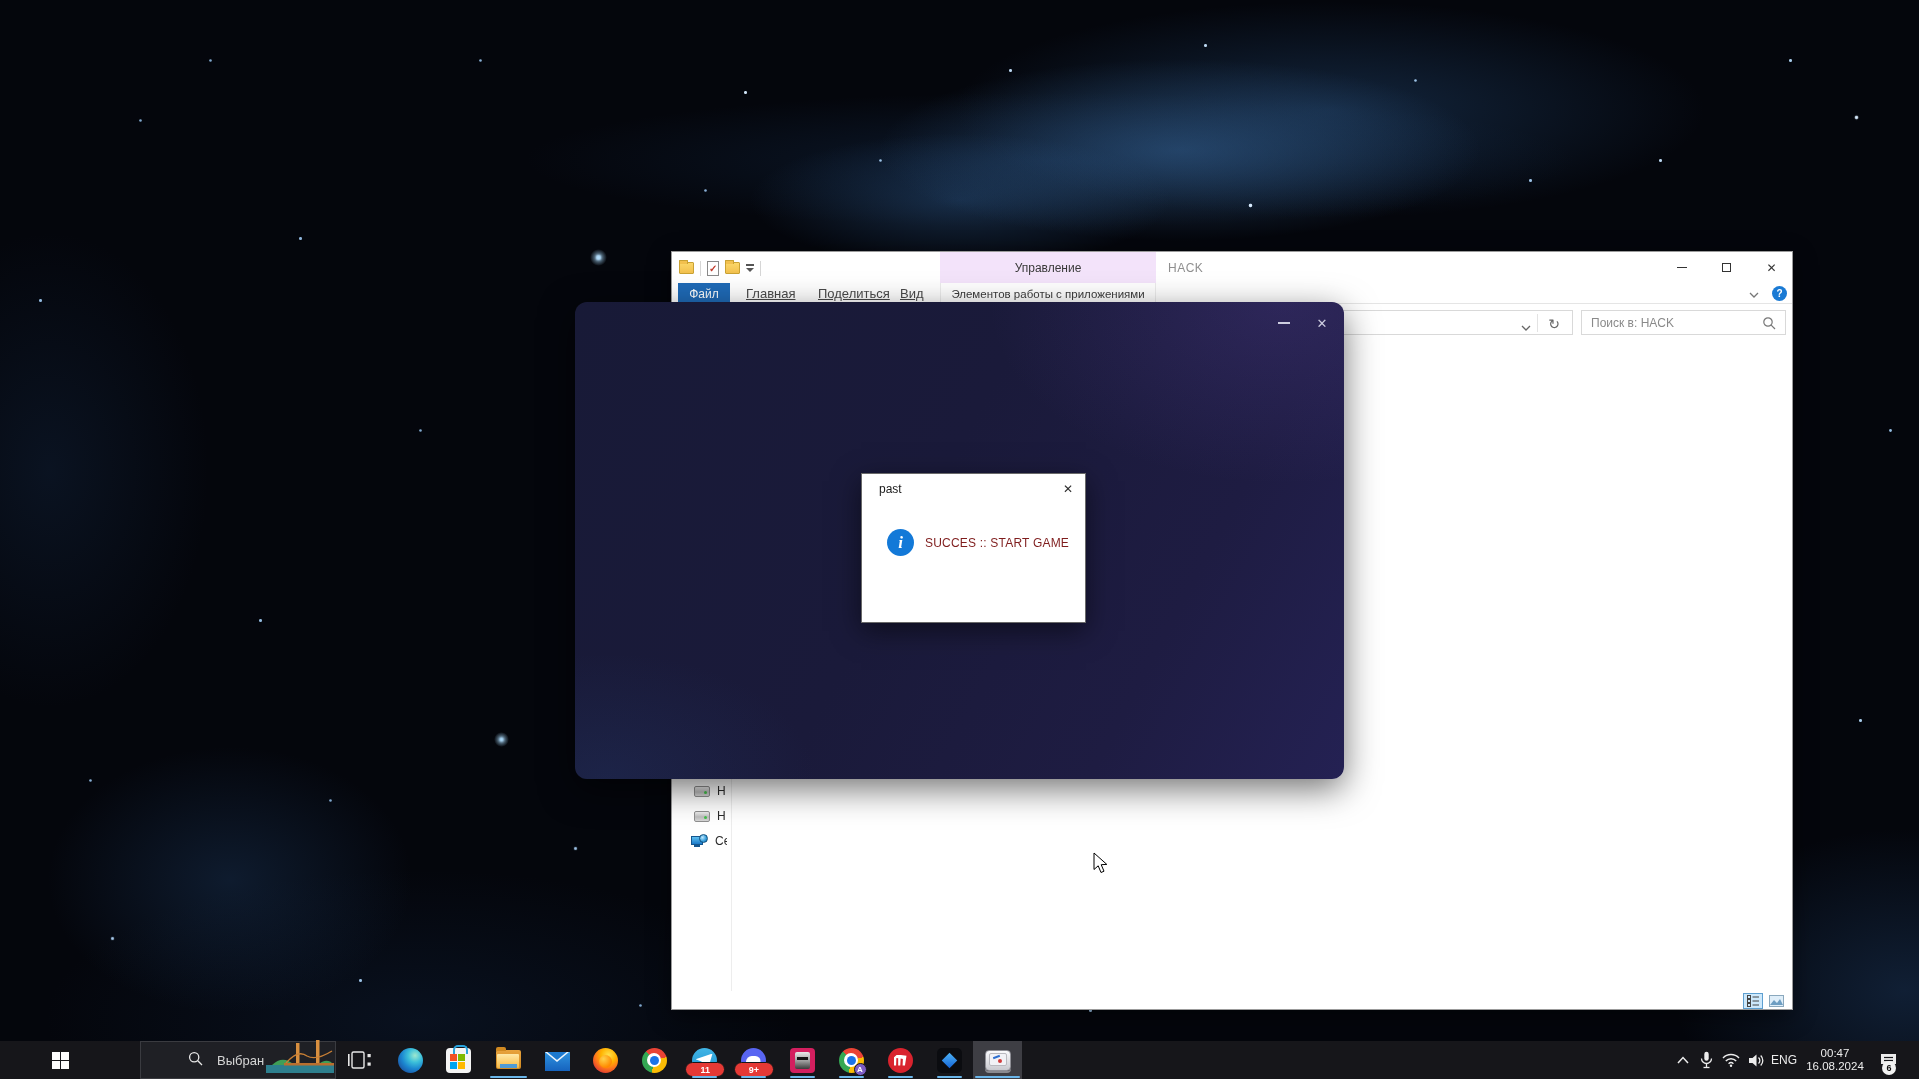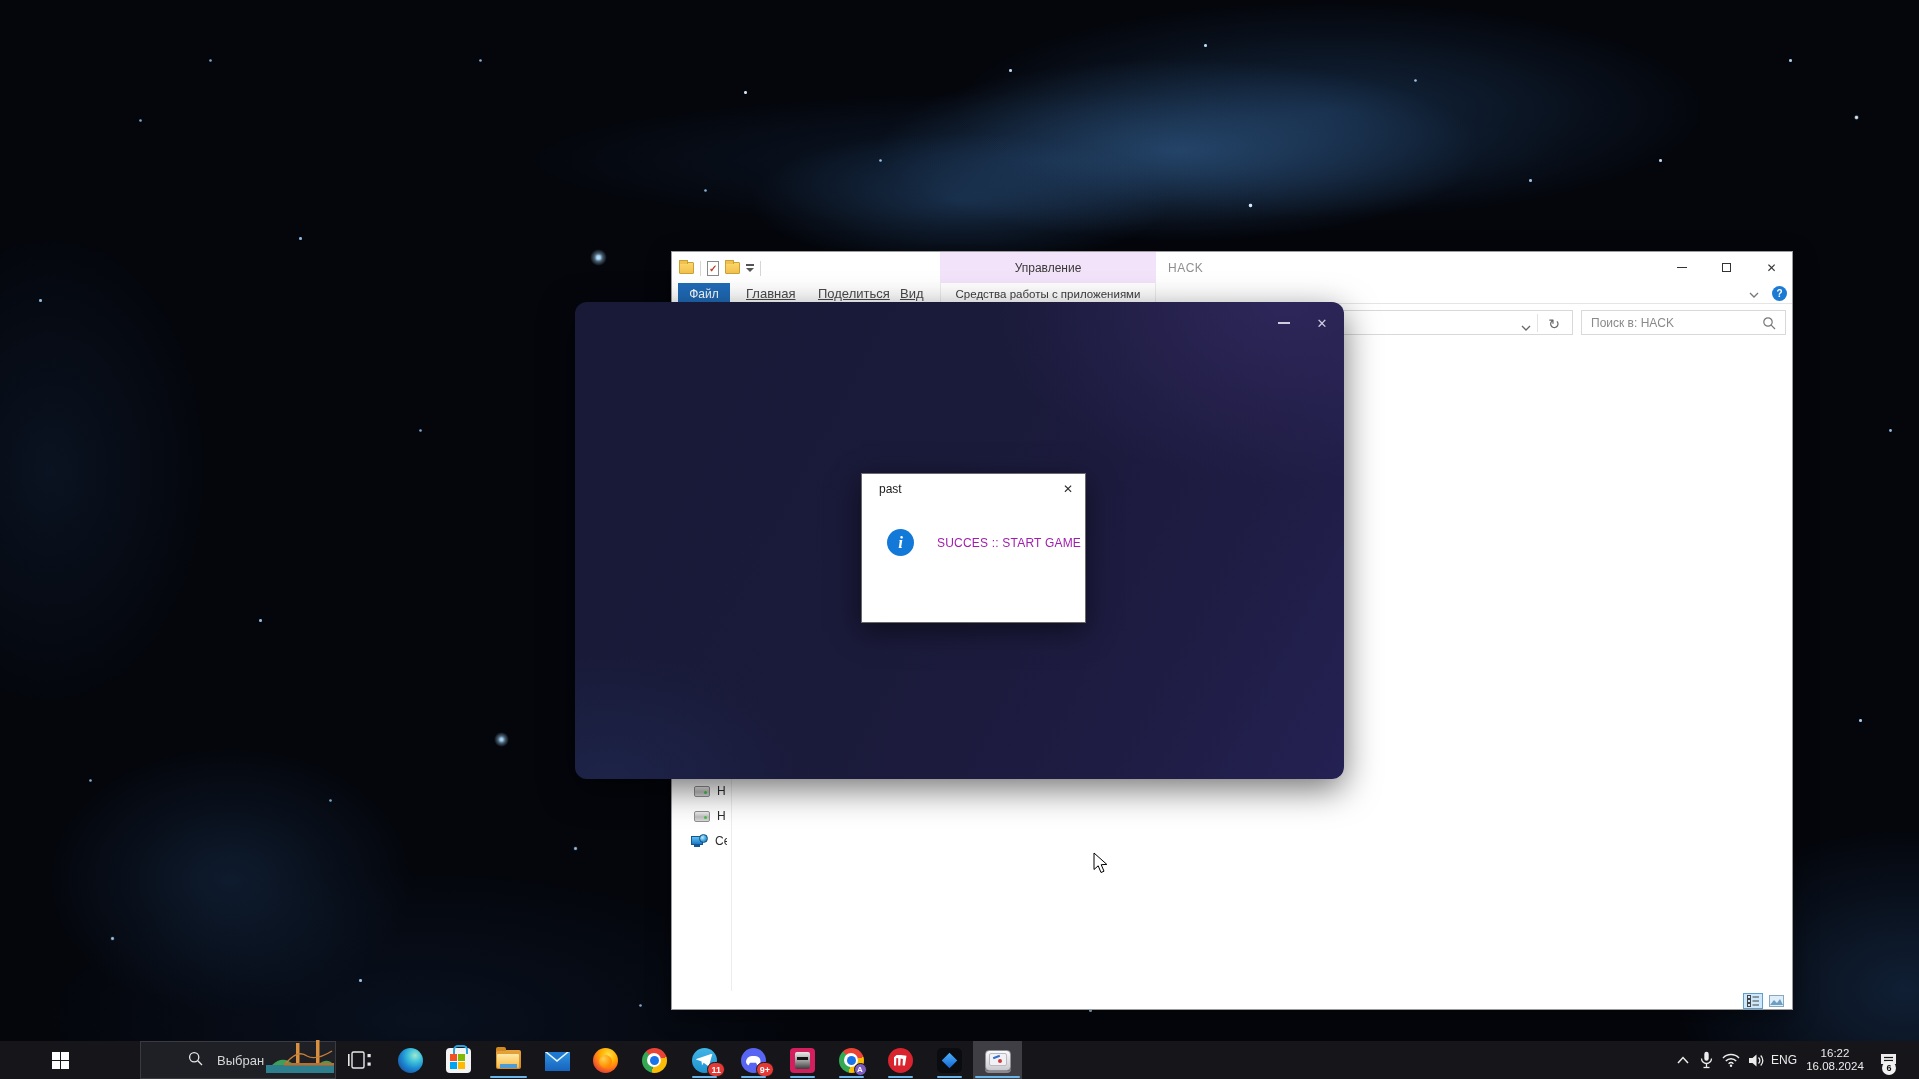--- a/index.html
+++ b/index.html
@@ -113,42 +113,42 @@
 
   
   #dialog { left:861px; top:473px; width:225px; height:150px; background:#fff;
     border:1px solid #696969; box-shadow:0 8px 26px rgba(0,0,0,.5); }
   .dlg-title { left:17px; top:8px; font-size:12px; color:#1a1a1a; }
   .dlg-close { right:0; top:0; width:34px; height:29px; display:flex; align-items:center; justify-content:center;
     color:#2e2e2e; font-size:12px; }
   .dlg-info { left:25px; top:55px; width:27px; height:27px; border-radius:50%; background:var(--info_blue);
     color:#fff; display:flex; align-items:center; justify-content:center;
     font-family:"Liberation Serif", serif; font-size:17px; font-weight:bold; font-style:italic; }
-  .dlg-msg { left:63px; top:62px; font-size:12px; color:#a21caf; letter-spacing:.2px;margin-left:12px; }
+  .dlg-msg { left:63px; top:62px; font-size:12px; color:#7f1d1d; letter-spacing:.2px; }
   .dlg-footer { left:0; top:110px; width:100%; height:40px; background:#f0f0f0; }
   .ok-btn { left:124px; top:9px; width:74px; height:22px; background:#fcfcfc; border:2px solid var(--accent);
     display:flex; align-items:center; justify-content:center; font-size:12px; color:#111; }
 
   
   #cursor { left:1093px; top:852px; }
 
   
   #taskbar { left:0; top:1041px; width:1919px; height:38px; background:var(--taskbar); }
   .tb-start { left:36px; top:0; width:48px; height:38px; display:flex; align-items:center; justify-content:center; }
   .win-logo { width:17px; height:17px; display:grid; grid-template-columns:8px 8px; grid-template-rows:8px 8px; gap:1px; }
   .win-logo div { background:#fdfdfd; }
   .tb-search { left:140px; top:0; width:196px; height:38px; background:#1f2025; border:1px solid #3a3b40;
     display:flex; align-items:center; }
   .tb-search .mag { margin-left:47px; }
   .tb-search-ph { margin-left:14px; font-size:13px; color:#d6d6d6; }
   .tb-bing { position:absolute; right:1px; bottom:1px; }
   .tb-icon { top:0; width:40px; height:38px; display:flex; align-items:center; justify-content:center; position:absolute; }
   .tb-icon.focused { background:#3e3e44; width:49px; }
   .underline { position:absolute; bottom:1px; height:2px; background:var(--underline); border-radius:1px; }
-  .badge { position:absolute; right:-1px; bottom:2px; min-width:15px; height:15px; padding:0 3px; border-radius:8px;
+  .badge { position:absolute; right:-1px; bottom:2px; min-width:15px; height:15px; padding:0 14px; border-radius:8px;
     background:var(--badge_red); color:#fff; font-size:9px; font-weight:bold;
     display:flex; align-items:center; justify-content:center; border:1px solid #17171a; }
 
   .ico24 { width:25px; height:25px; position:relative; }
   .edge-ico { border-radius:50%;
     background:radial-gradient(circle at 68% 30%, #9fe8cf 0%, #3cc0da 28%, #1b86d0 55%, #1b4fa0 85%, #143a7c 100%); }
   .store-ico { border-radius:4px; background:#f4f4f4; position:relative; }
   .store-ico::before { content:""; position:absolute; left:7px; top:-3px; width:11px; height:7px;
     border:2px solid #29a3dd; border-bottom:none; border-radius:5px 5px 0 0; }
   .store-grid { position:absolute; left:4.5px; top:6px; width:16px; height:16px; display:grid;
@@ -248,21 +248,21 @@
       <div class="abs cap-btn" style="left:1077px;">
           <span class="cap-close-glyph">✕</span>
         </div>
     </div>
 
     <div class="abs ex-tabrow">
       <div class="abs file-tab">Файл</div>
       <div class="abs rtab" style="left:74px;">Главная</div>
       <div class="abs rtab" style="left:146px;">Поделиться</div>
       <div class="abs rtab" style="left:228px;">Вид</div>
-      <div class="abs ctx-group-tab">Средства работы с приложениями</div>
+      <div class="abs ctx-group-tab">Элементов работы с приложениями</div>
       <div class="abs ribbon-chevron">
         <svg width="12" height="12" viewBox="0 0 12 12">
             <polyline points="2,4 6,8 10,4" fill="none" stroke="#777" stroke-width="1.3"></polyline>
           </svg>
       </div>
       <div class="abs help-btn">?</div>
     </div>
 
     <div class="abs addr-row">
       <div class="abs addr-field">
@@ -491,21 +491,21 @@
   </div>
   <div class="tray-item" style="left:1744px;width:24px;">
     <svg width="17" height="15" viewBox="0 0 17 15">
         <polygon points="1,5 4.5,5 8.5,1.5 8.5,13.5 4.5,10 1,10" fill="#ececec"></polygon>
         <path d="M10.5 4.5 a4 4 0 0 1 0 6" fill="none" stroke="#ececec" stroke-width="1.3"></path>
         <path d="M12.7 2.5 a7 7 0 0 1 0 10" fill="none" stroke="#ececec" stroke-width="1.3"></path>
       </svg>
   </div>
   <div class="tray-item eng" style="left:1768px;width:32px;">ENG</div>
   <div class="tray-item tray-clock" style="left:1800px;width:70px;">
-    <span>16:22</span>
+    <span>00:47</span>
     <span>16.08.2024</span>
   </div>
   <div class="tray-item" style="left:1872px;width:34px;">
     <svg width="20" height="17" viewBox="0 0 20 17">
         <path d="M2 2 h15 v10 h-8 l-3.5 3 v-3 H2 Z" fill="#ececec"></path>
         <line x1="5" y1="5.5" x2="14" y2="5.5" stroke="#16161a" stroke-width="1.2"></line>
         <line x1="5" y1="8.5" x2="14" y2="8.5" stroke="#16161a" stroke-width="1.2"></line>
       </svg>
     <span class="tray-badge">6</span>
   </div>

